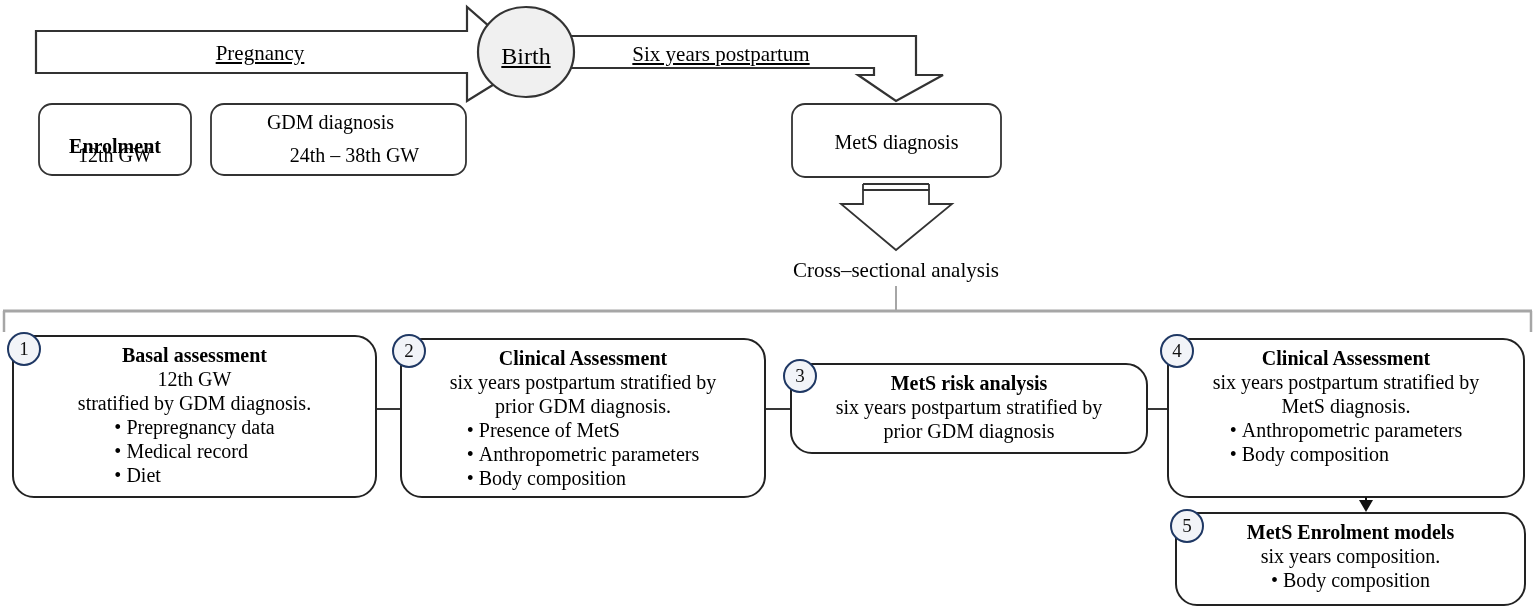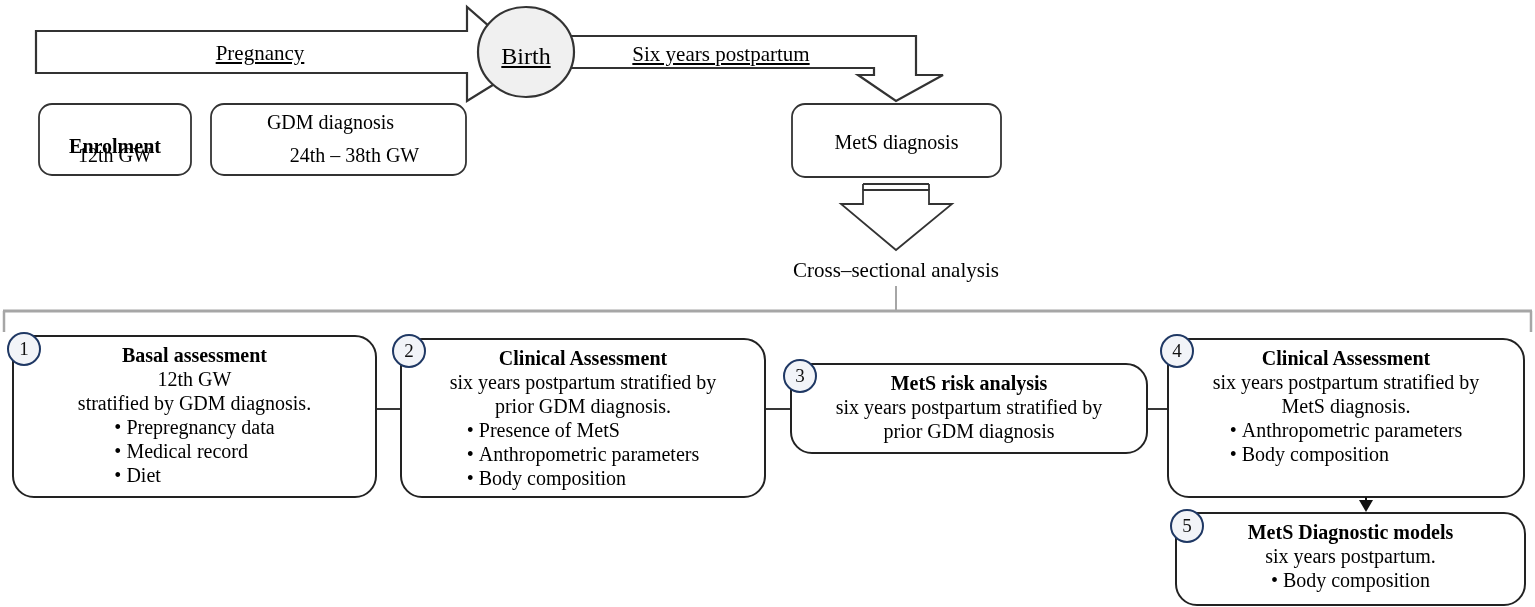--- a/index.html
+++ b/index.html
@@ -184,21 +184,21 @@
     <div class="step-sub">six years postpartum stratified by
 MetS diagnosis.</div>
     <ul class="step-bullets" style="display: inline-block;">
       <li>Anthropometric parameters</li>
       <li>Body composition</li>
     </ul>
   </div>
   <div class="badge" style="left:1160px; top:334px;">4</div>
 
   <div class="stepbox" style="left:1176px; top:517px; width:349px; height:88px;">
-    <div class="step-title">MetS Diagnostic models</div>
-    <div class="step-sub">six years postpartum.</div>
+    <div class="step-title">MetS Enrolment models</div>
+    <div class="step-sub">six years composition.</div>
     <ul class="step-bullets" style="text-align: center; display: inline-block;">
       <li>Body composition</li>
     </ul>
   </div>
   <div class="badge" style="left:1170px; top:509px;">5</div>
 
 </div>
 
 </body></html>

